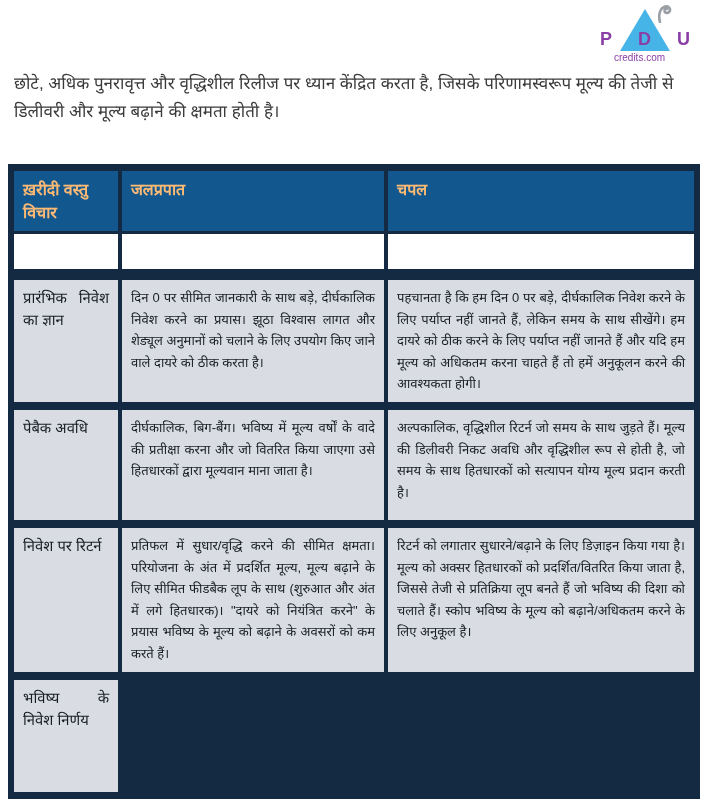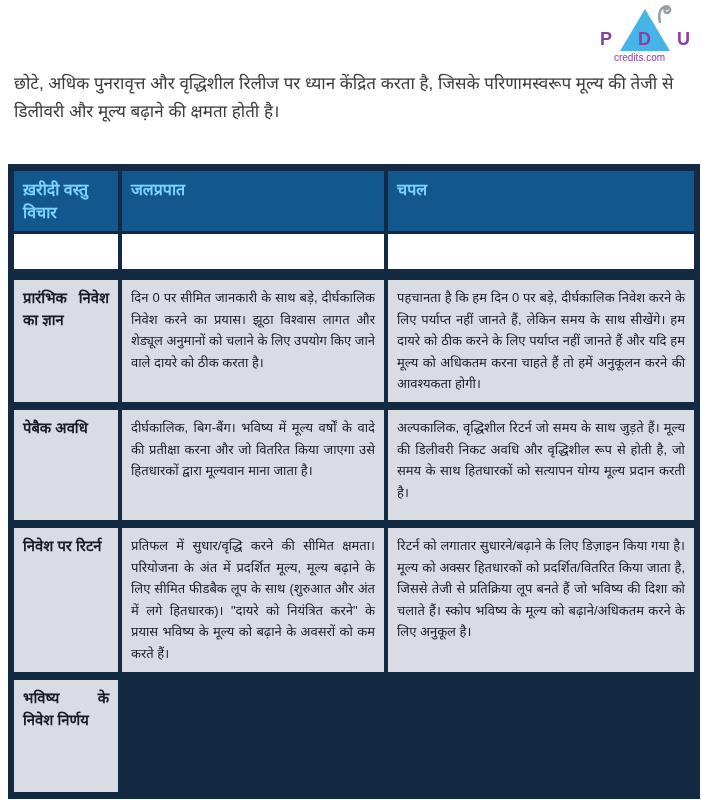--- a/index.html
+++ b/index.html
@@ -81,21 +81,21 @@
   .gap-thin  { margin-top: 3px; }
   .gap-thick { margin-top: 11px; }
   .gap-row   { margin-top: 8px; }
 
   .cell {
     box-sizing: border-box;
     padding: 7px 9px;
   }
   .head-cell {
     background: #12588e;
-    color: #7dd3fc;
+    color: #fdba74;
     font-weight: bold;
     font-size: 16px;
     line-height: 23px;
     min-height: 50px;
   }
   .empty-cell {
     background: #ffffff;
     min-height: 35px;
   }
   .data-cell {
@@ -104,21 +104,20 @@
     font-size: 13px;
     line-height: 21.6px;
     text-align: justify;
   }
   .label-cell {
     background: #d9dde3;
     color: #171c26;
     font-size: 14.8px;
     line-height: 22px;
     text-align: justify;
-    font-weight: bold;
   }
   .r-a { min-height: 116px; }
   .r-b { min-height: 110px; }
   .r-c { min-height: 138px; }
   .r-d { min-height: 112px; }
 </style>
 </head>
 <body>
 
 <div class="page">

